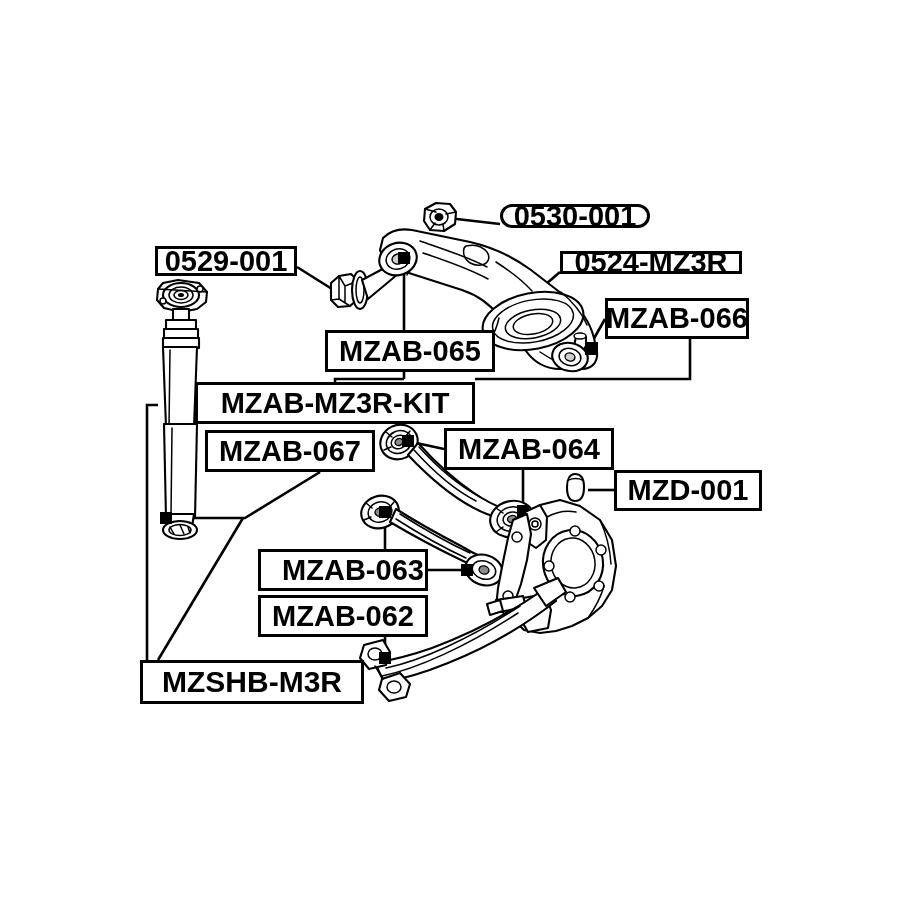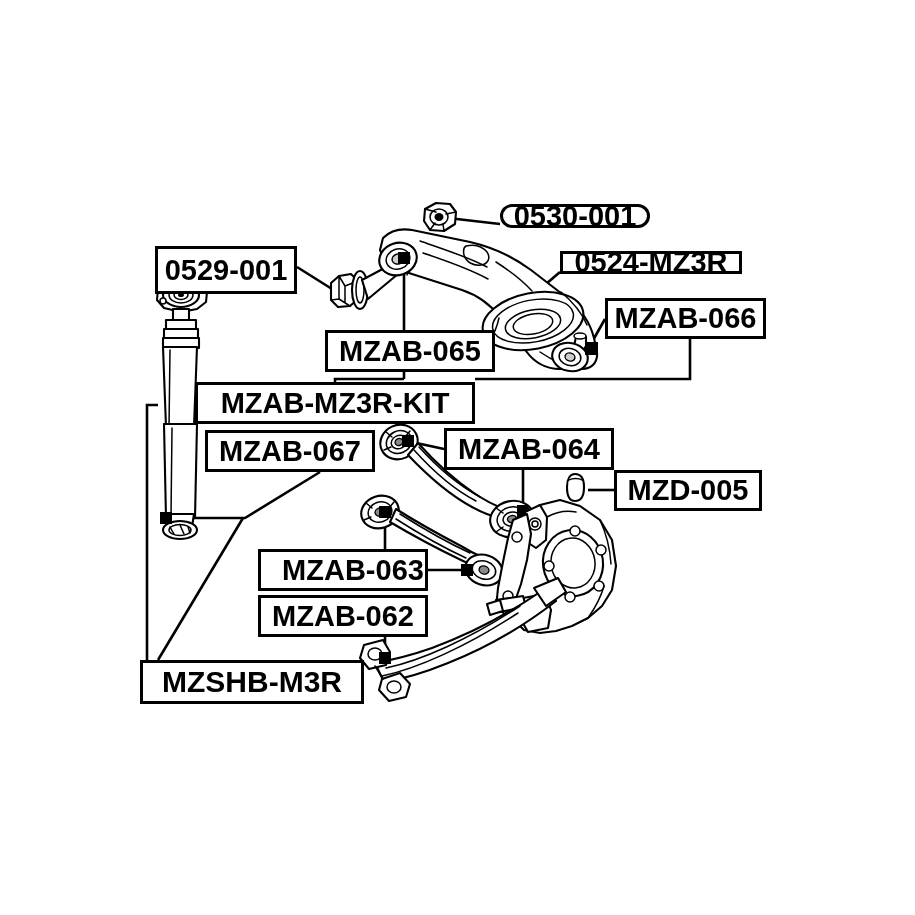--- a/index.html
+++ b/index.html
@@ -298,37 +298,37 @@
       <ellipse class="whT" cx="394" cy="687" rx="7" ry="6"></ellipse>
       <path class="lnT" d="M375,666 L383,679"></path>
 
       <path class="wh" d="M534,588 L558,578 L566,592 L546,606 Z"></path>
 
       <rect class="blk" x="379" y="652" width="12" height="12"></rect>
     </g>
 
   </svg>
 
-  <div class="label-box" style="left:155px; top:246px; width:142px; height:48px; font-size:29px;">0529-001</div>
+  <div class="label-box" style="left:155px; top:246px; width:142px; height:30px; font-size:29px;">0529-001</div>
 
   <div class="label-box" style="left:500px; top:204px; width:150px; height:24px; font-size:29px;border-radius:17px;">0530-001</div>
 
   <div class="label-box" style="left:560px; top:251px; width:182px; height:23px; font-size:29px;">0524-MZ3R</div>
 
-  <div class="label-box" style="left:605px; top:298px; width:161px; height:41px; font-size:29px;">MZAB-066</div>
+  <div class="label-box" style="left:605px; top:298px; width:144px; height:41px; font-size:29px;">MZAB-066</div>
 
   <div class="label-box" style="left:325px; top:330px; width:170px; height:42px; font-size:29px;">MZAB-065</div>
 
   <div class="label-box" style="left:195px; top:382px; width:280px; height:42px; font-size:29px;">MZAB-MZ3R-KIT</div>
 
   <div class="label-box" style="left:205px; top:430px; width:170px; height:42px; font-size:29px;">MZAB-067</div>
 
   <div class="label-box" style="left:444px; top:428px; width:170px; height:42px; font-size:29px;text-align:center;">MZAB-064</div>
 
-  <div class="label-box" style="left:614px; top:470px; width:148px; height:41px; font-size:29px;">MZD-005</div>
+  <div class="label-box" style="left:614px; top:470px; width:148px; height:41px; font-size:29px;">MZD-001</div>
 
   <div class="label-box" style="left:258px; top:549px; width:170px; height:42px; font-size:29px;padding-left:20px;">MZAB-063</div>
 
   <div class="label-box" style="left:258px; top:595px; width:170px; height:42px; font-size:29px;">MZAB-062</div>
 
   <div class="label-box" style="left:140px; top:660px; width:224px; height:44px; font-size:30px;">MZSHB-M3R</div>
 
 </div>
 
 </body></html>

